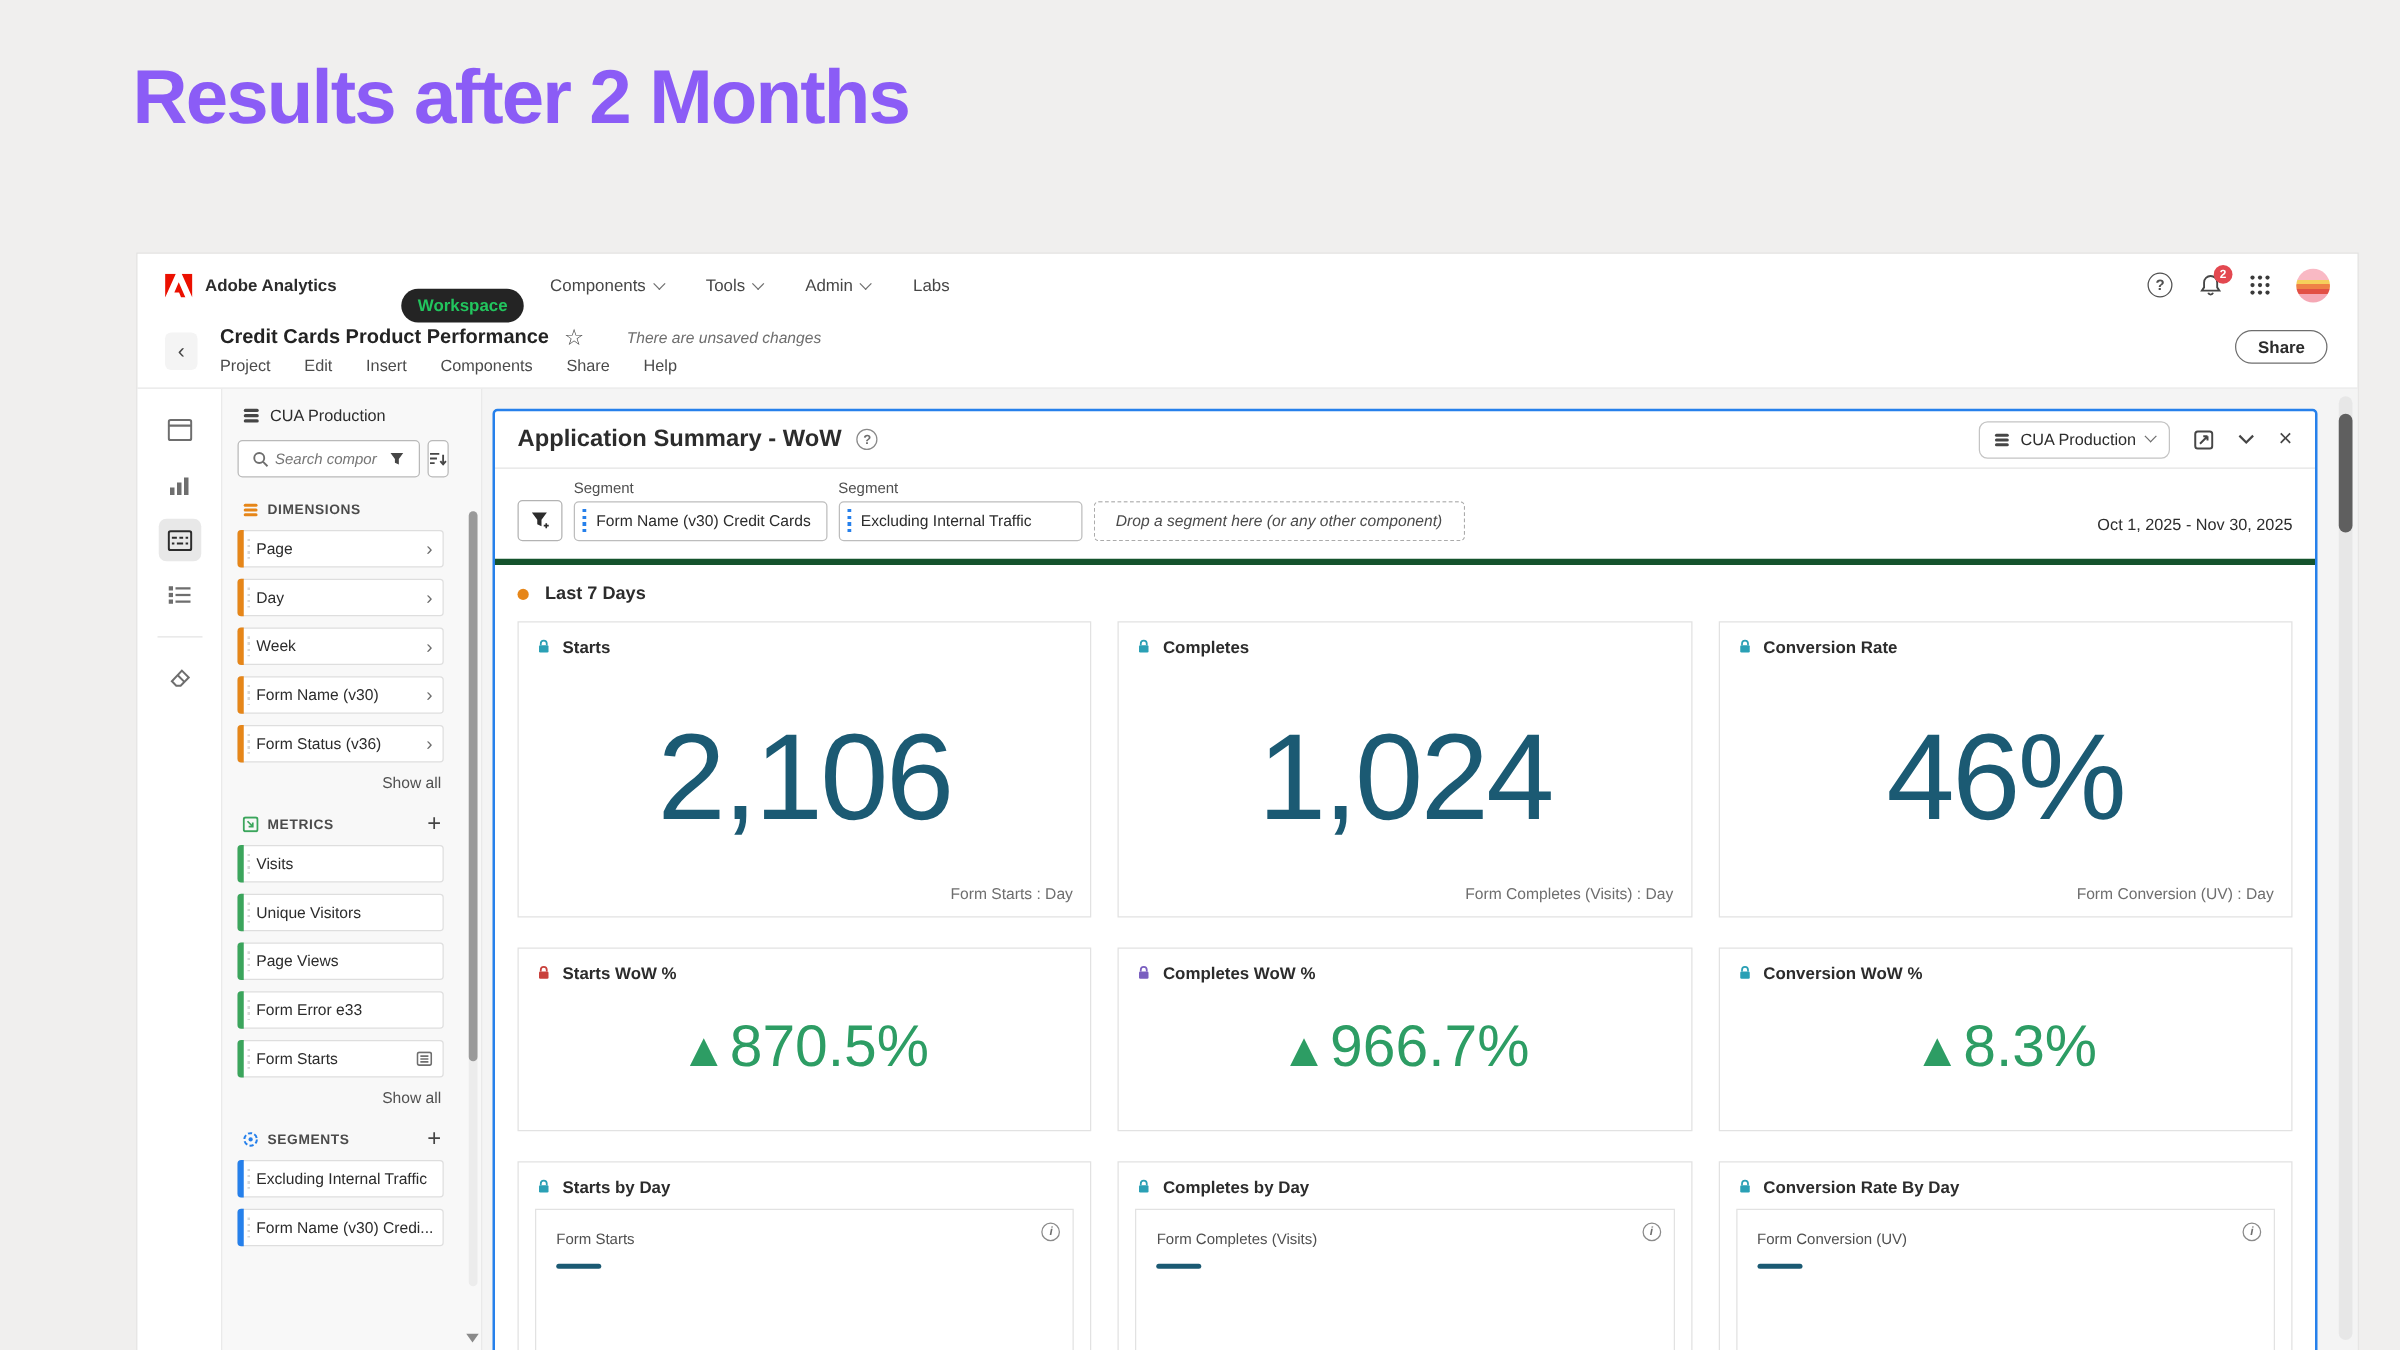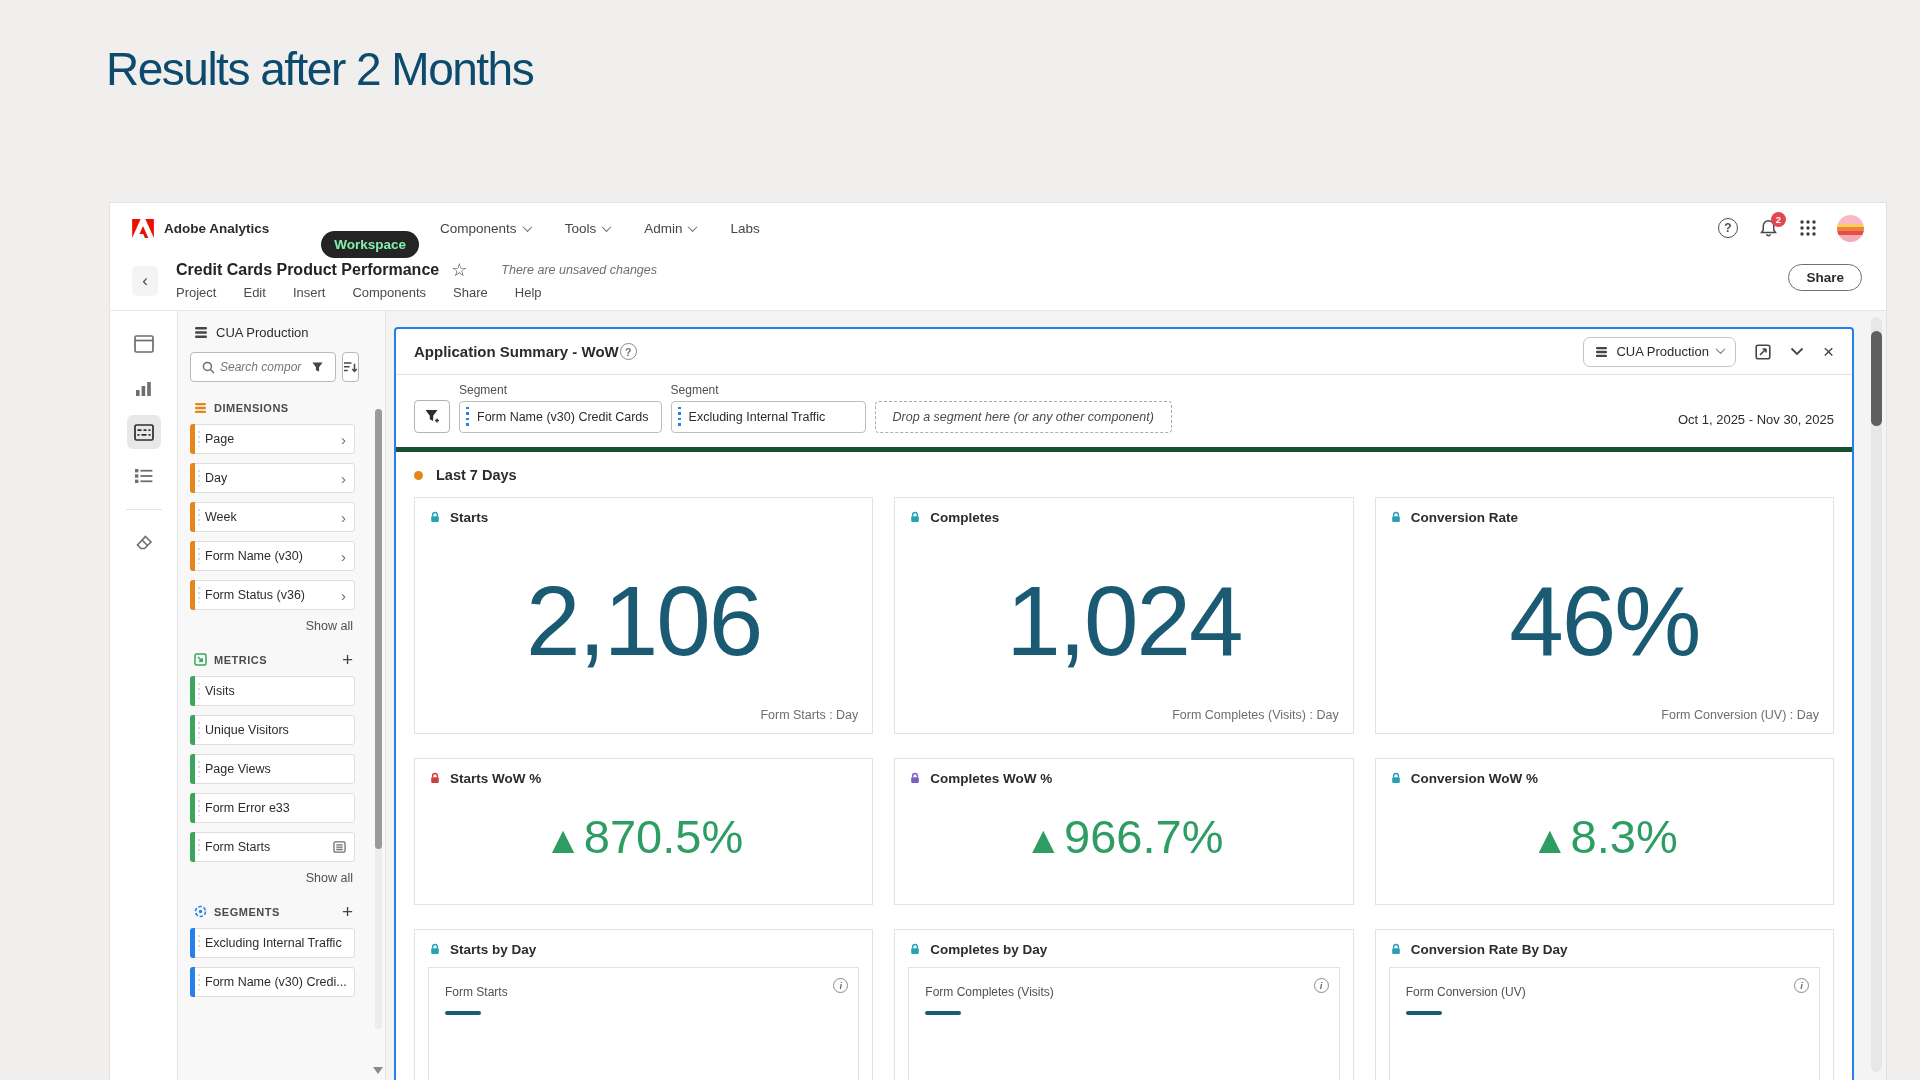--- a/index.html
+++ b/index.html
@@ -1,32 +1,32 @@
 <!DOCTYPE html>
 <html><head>
 <meta charset="utf-8">
 <style>
   * { margin:0; padding:0; box-sizing:border-box; }
   body { background:#d8d8d8; }
   .stage { position:relative; width:1920px; height:1080px; background:#f0efee;
            font-family:"Liberation Sans", sans-serif; overflow:hidden; color:#2c2c2c; }
-  .slide-title { position:absolute; left:106px; top:42px; font-size:46px; font-weight:400;
-                 letter-spacing:-1.5px; color:#0c4a6e; }
+  .slide-title { position:absolute; left:106px; top:42px; font-size:61px; font-weight:700;
+                 letter-spacing:-1.5px; color:#8b5cf6; }
 
   
   .app { position:absolute; left:110px; top:203px; width:1776px; height:877px; background:#fff;
          display:flex; flex-direction:column; box-shadow:0 0 0 1px rgba(0,0,0,.05); }
 
   
   .topbar { height:50px; flex:0 0 50px; display:flex; align-items:center; padding:0 22px; }
   .brand { display:flex; align-items:center; gap:10px; margin-right:52px; }
   .brand-name { font-size:13.5px; font-weight:700; color:#2c2c2c; }
   .navitem { font-size:13.5px; color:#464646; padding:6px 13px; display:flex; align-items:center;
              gap:7px; cursor:pointer; margin-right:8px; }
-  .navitem.active { background:#242424; color:#86efac; border-radius:15px; font-weight:700;margin-top:32px; }
+  .navitem.active { background:#242424; color:#22c55e; border-radius:15px; font-weight:700;margin-top:32px; }
   .cdown { width:7px; height:7px; border-right:1.6px solid #6e6e6e; border-bottom:1.6px solid #6e6e6e;
            transform:rotate(45deg) translate(-1px,-1px); }
   .topbar-right { margin-left:auto; display:flex; align-items:center; gap:20px; }
   .help-circle { width:20px; height:20px; border:1.6px solid #505050; border-radius:50%;
                  display:flex; align-items:center; justify-content:center; font-size:12px;
                  font-weight:700; color:#505050; }
   .bell-wrap { position:relative; }
   .badge { position:absolute; top:-6px; right:-7px; min-width:15px; height:15px; background:#e34850;
            color:#fff; border-radius:8px; font-size:9.5px; font-weight:700; display:flex;
            align-items:center; justify-content:center; padding:0 3px; }
@@ -85,21 +85,21 @@
                   border-left:5px solid transparent; border-right:5px solid transparent; border-top:7px solid #8a8a8a; }
 
   .main { flex:1; background:#f4f4f4; position:relative; overflow:hidden; }
   .main-scroll { position:absolute; right:4px; top:6px; width:11px; height:755px; background:rgba(0,0,0,.05); border-radius:6px; }
   .main-thumb { position:absolute; top:14px; left:0; width:11px; height:95px; background:#5f5f5f; border-radius:6px; }
 
   
   .panel { position:absolute; left:8px; top:16px; width:1460px; height:1200px; background:#fff;
            border:2px solid #2680eb; border-radius:4px; }
   .panel-head { height:46px; display:flex; align-items:center; padding:0 18px; border-bottom:1px solid #e3e3e3; }
-  .panel-title { font-size:15px; font-weight:700; color:#2c2c2c; margin-right:1px; }
+  .panel-title { font-size:19px; font-weight:700; color:#2c2c2c; margin-right:12px; }
   .q-circle { width:17px; height:17px; border:1.3px solid #8a8a8a; border-radius:50%; font-size:10.5px;
               color:#6e6e6e; display:flex; align-items:center; justify-content:center; font-weight:700; }
   .panel-ctrls { margin-left:auto; display:flex; align-items:center; gap:19px; }
   .dataset-dd { display:flex; align-items:center; gap:8px; border:1px solid #c4c4c4; border-radius:7px;
                 height:30px; padding:0 11px; font-size:13px; color:#2c2c2c; background:#fff; cursor:pointer; }
   .ctrl-icon { color:#464646; display:flex; cursor:pointer; }
   .x-glyph { font-size:19px; color:#464646; line-height:1; }
 
   .seg-row { display:flex; align-items:flex-end; padding:8px 18px 14px 18px; border-bottom:5px solid #14532d; gap:9px; }
   .filter-add { width:36px; height:33px; border:1px solid #b3b3b3; border-radius:4px; background:#fff;

